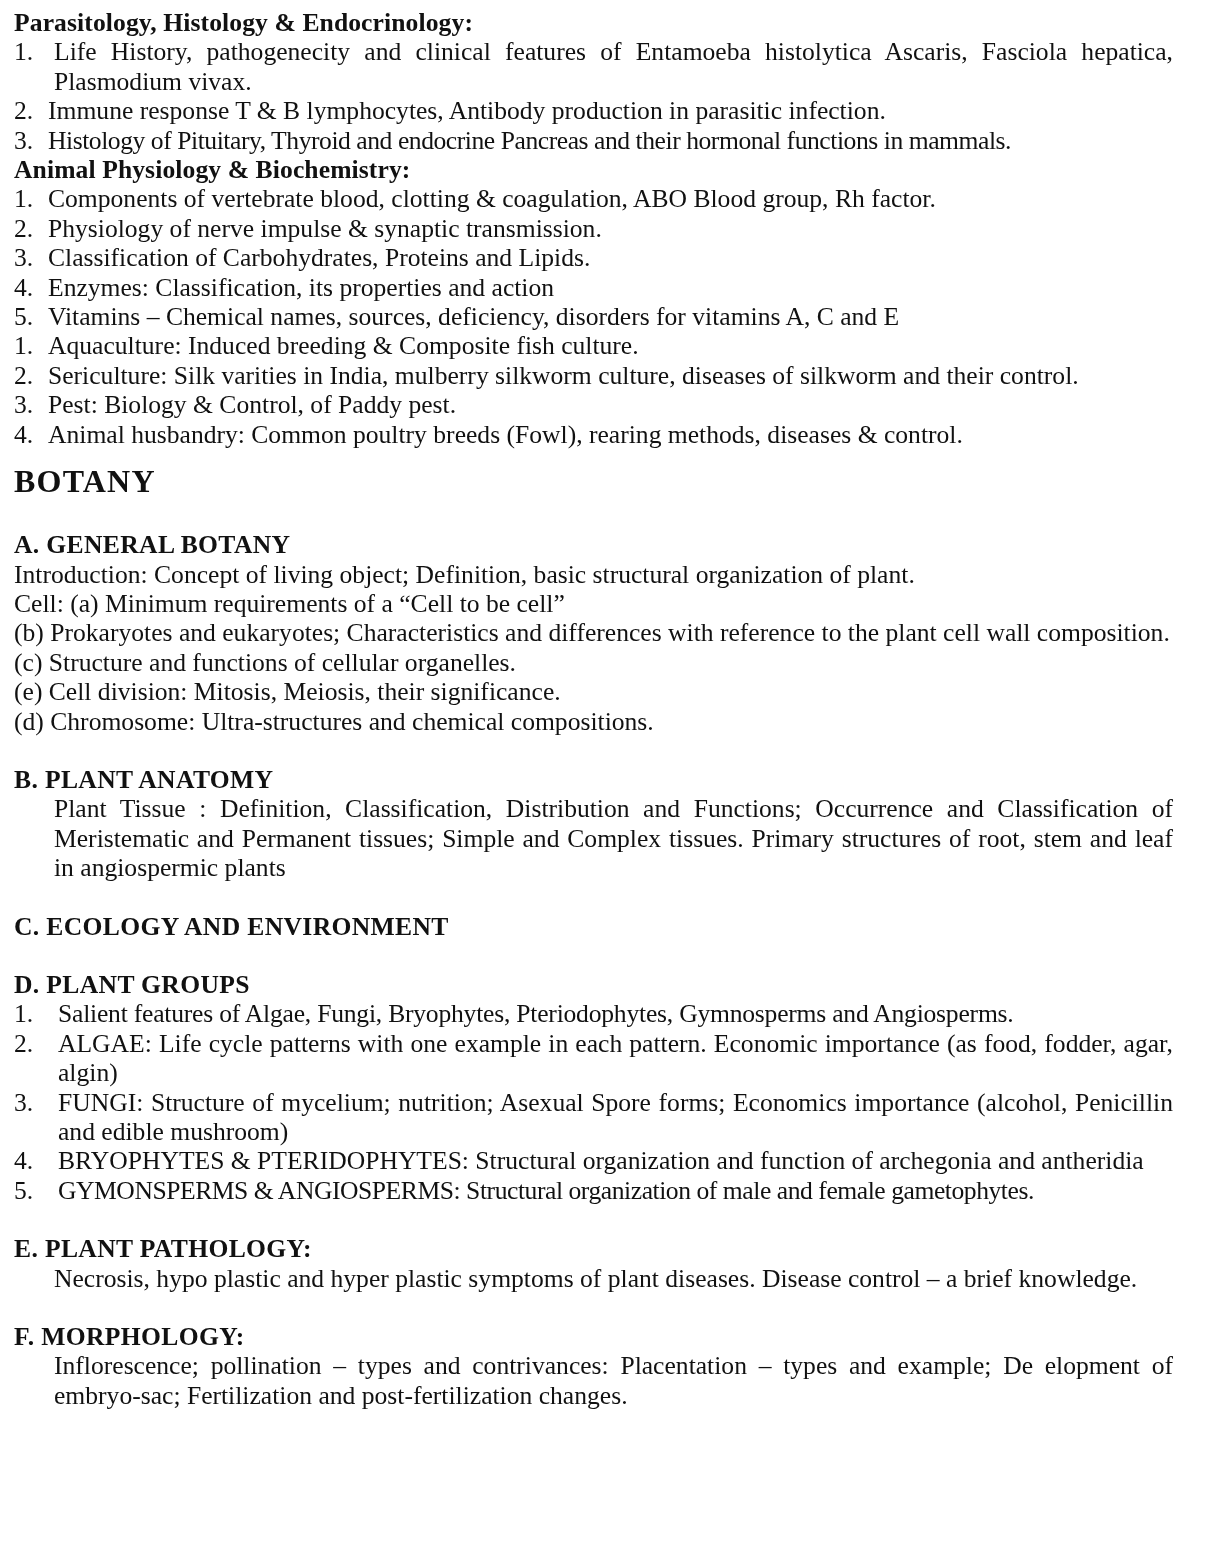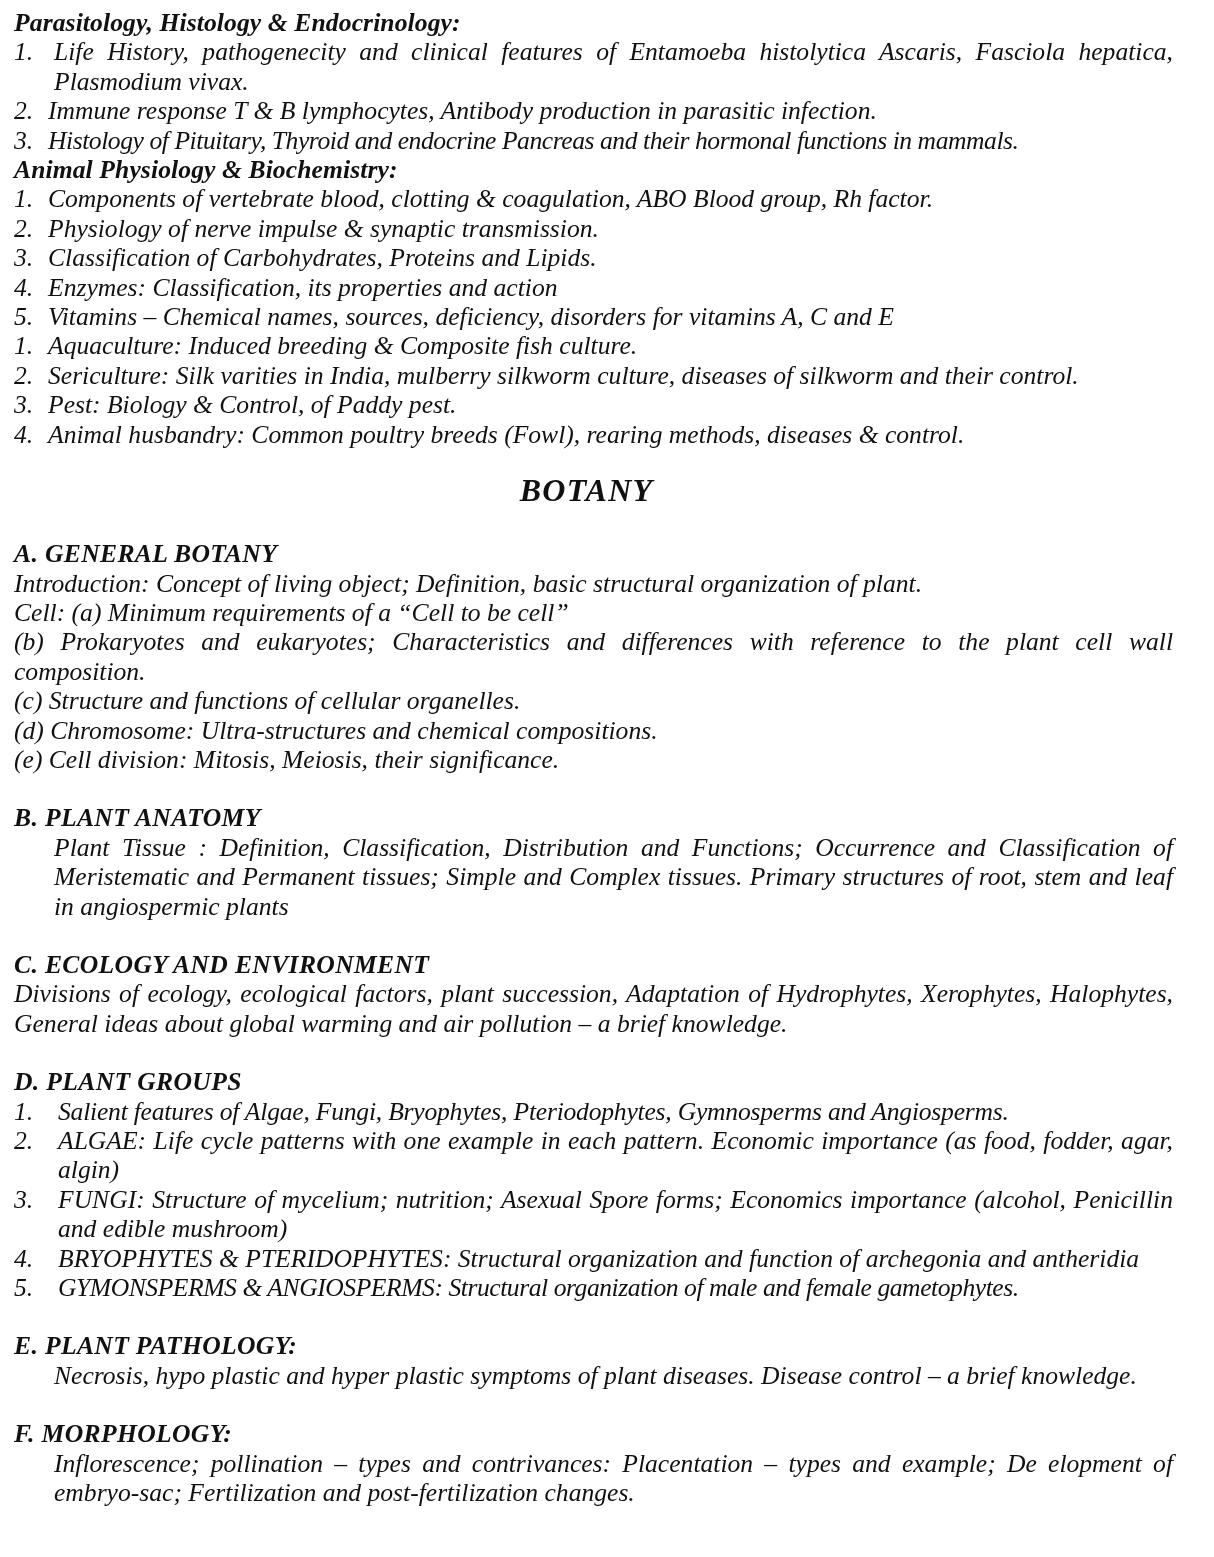--- a/index.html
+++ b/index.html
@@ -15,21 +15,20 @@
     font-family: "Liberation Serif", "DejaVu Serif", serif;
     color: #111111;
     -webkit-font-smoothing: antialiased;
   }
   .page {
     position: relative;
     width: 1214px;
     height: 1108px;
     box-sizing: border-box;
     padding: 8px 41px 0 14px;
-    font-style: italic;
   }
 
   
   .blk {
     font-size: 25.6px;
     line-height: 29.4px;
     text-align: justify;
     text-justify: inter-word;
     hyphens: none;
     margin: 0;
@@ -67,26 +66,25 @@
     text-justify: inter-word;
   }
   
   .gut-z .num { width: 34px; }
   
   .gut-z2 .num { width: 40px; }
   
   .gut-b .num { width: 44px; }
 
   .title {
-    text-align: center;
     font-size: 32px;
     line-height: 40px;
     font-weight: bold;
     letter-spacing: 1.2px;
-    margin: 21px 0 12px 0;
+    margin: 12px 0 12px 0;
     padding-right: 14px;
   }
 
   
   .indent-para {
     padding-left: 40px;
   }
   .sub-hang {
     padding-left: 0;
   }
@@ -161,28 +159,27 @@
 
   <div class="title">BOTANY</div>
 
   <div class="sec-head caps">A. GENERAL BOTANY</div>
   <div class="blk nowrapline">Introduction: Concept of living object; Definition, basic structural organization of plant.</div>
   <div class="blk nowrapline">Cell: (a) Minimum requirements of a “Cell to be cell”</div>
   <div class="blk sub-hang">
     <span>(b) Prokaryotes and eukaryotes; Characteristics and differences with reference to the plant cell wall composition.</span>
   </div>
   <div class="blk nowrapline">(c) Structure and functions of cellular organelles.</div>
+  <div class="blk nowrapline">(e) Cell division: Mitosis, Meiosis, their significance.</div>
   <div class="blk nowrapline">(d) Chromosome: Ultra-structures and chemical compositions.</div>
-  <div class="blk nowrapline">(e) Cell division: Mitosis, Meiosis, their significance.</div>
 
   <div class="sec-head caps">B. PLANT ANATOMY</div>
   <div class="blk indent-para">Plant Tissue : Definition, Classification, Distribution and Functions; Occurrence and Classification of Meristematic and Permanent tissues; Simple and Complex tissues. Primary structures of root, stem and leaf in angiospermic plants</div>
 
   <div class="sec-head caps">C. ECOLOGY AND ENVIRONMENT</div>
-  <div class="blk">Divisions of ecology, ecological factors, plant succession, Adaptation of Hydrophytes, Xerophytes, Halophytes, General ideas about global warming and air pollution – a brief knowledge.</div>
 
   <div class="sec-head caps">D. PLANT GROUPS</div>
 
   <div class="row gut-b">
     <span class="num">1.</span>
     <span class="body nowrapline tight">Salient features of Algae, Fungi, Bryophytes, Pteriodophytes, Gymnosperms and Angiosperms.</span>
   </div>
   <div class="row gut-b">
     <span class="num">2.</span>
     <span class="body">ALGAE: Life cycle patterns with one example in each pattern. Economic importance (as food, fodder, agar, algin)</span>

